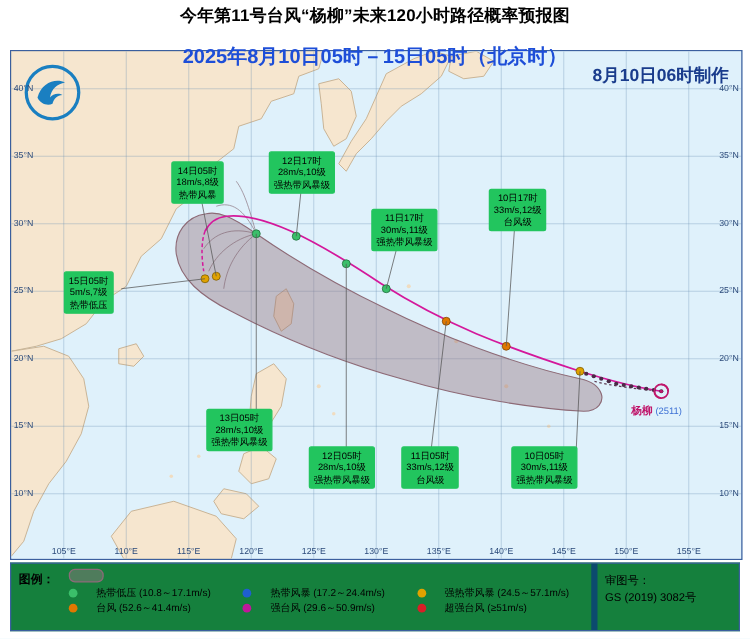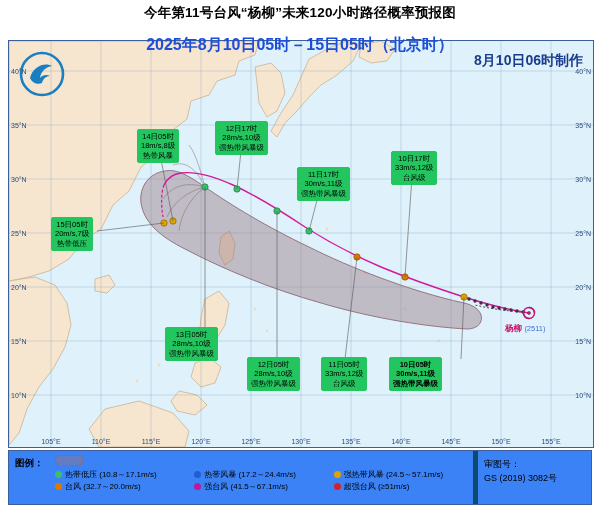--- a/index.html
+++ b/index.html
@@ -65,40 +65,40 @@
 
   .storm-tag{
     position:absolute;font-size:8.5px;font-weight:bold;color:#c0176b;z-index:21;
     white-space:nowrap;
   }
   .storm-tag .num{color:#3b6fd4;font-weight:normal;font-size:7.5px;}
 
   
   .legend{
     position:absolute;left:8px;top:450px;width:584px;height:55px;
-    border:1px solid #3b5f9e;background:#3b82f6;
+    border:1px solid #3b5f9e;background:#15803d;
     box-sizing:border-box;
     display:flex;
   }
   .legend-left{
     flex:1;padding:4px 6px 4px 6px;position:relative;
   }
   .legend-title{
     position:absolute;left:6px;top:6px;font-size:9.5px;font-weight:bold;color:#000;
   }
   .legend-row1{
     margin-left:40px;font-size:8px;color:#000;line-height:1.3;
     display:flex;align-items:center;gap:4px;
   }
   .legend-grid{
     margin-left:40px;margin-top:3px;
     display:grid;grid-template-columns:1fr 1fr 1fr;
     gap:1px 6px;font-size:8px;color:#000;
   }
-  .lg-item{display:flex;align-items:center;gap:3px;white-space:nowrap;}
+  .lg-item{display:flex;align-items:center;gap:15px;white-space:nowrap;}
   .dot{width:7px;height:7px;border-radius:50%;display:inline-block;flex:none;}
   .cone-swatch{
     width:26px;height:9px;border-radius:5px;
     background:rgba(150,120,130,0.45);border:1px solid #8b6b78;flex:none;
   }
   .legend-right{
     width:118px;border-left:5px solid #0c4a6e;padding:6px;
     font-size:9px;color:#000;line-height:1.6;box-sizing:border-box;
   }
 </style>
@@ -270,21 +270,21 @@
       </div>
 
       <div class="callout" style="left:128px;top:88px;">
         <div>14日05时</div>
         <div>18m/s,8级</div>
         <div>热带风暴</div>
       </div>
 
       <div class="callout" style="left:42px;top:176px;">
         <div>15日05时</div>
-        <div>20m/s,7级</div>
+        <div>5m/s,7级</div>
         <div>热带低压</div>
       </div>
 
       <div class="callout" style="left:206px;top:80px;">
         <div>12日17时</div>
         <div>28m/s,10级</div>
         <div>强热带风暴级</div>
       </div>
 
       <div class="callout" style="left:288px;top:126px;">
@@ -310,21 +310,21 @@
         <div>28m/s,10级</div>
         <div>强热带风暴级</div>
       </div>
 
       <div class="callout" style="left:312px;top:316px;">
         <div>11日05时</div>
         <div>33m/s,12级</div>
         <div>台风级</div>
       </div>
 
-      <div class="callout" style="left:380px;top:316px;font-weight:bold;">
+      <div class="callout" style="left:400px;top:316px;">
         <div>10日05时</div>
         <div>30m/s,11级</div>
         <div>强热带风暴级</div>
       </div>
 
       <div class="storm-tag" style="left:496px;top:282px;">
         <span>杨柳</span>
         <span class="num">(2511)</span>
       </div>
 
@@ -375,25 +375,25 @@
         <div class="lg-item">
           <span class="dot" style="background:#1f5fd0;"></span>
           <span>热带风暴 (17.2～24.4m/s)</span>
         </div>
         <div class="lg-item">
           <span class="dot" style="background:#e0a200;"></span>
           <span>强热带风暴 (24.5～57.1m/s)</span>
         </div>
         <div class="lg-item">
           <span class="dot" style="background:#e07800;"></span>
-          <span>台风 (32.7～20.0m/s)</span>
+          <span>台风 (52.6～41.4m/s)</span>
         </div>
         <div class="lg-item">
           <span class="dot" style="background:#c0179a;"></span>
-          <span>强台风 (41.5～67.1m/s)</span>
+          <span>强台风 (29.6～50.9m/s)</span>
         </div>
         <div class="lg-item">
           <span class="dot" style="background:#d81f27;"></span>
           <span>超强台风 (≥51m/s)</span>
         </div>
       </div>
     </div>
 
     <div class="legend-right">
       <div>审图号：</div>

